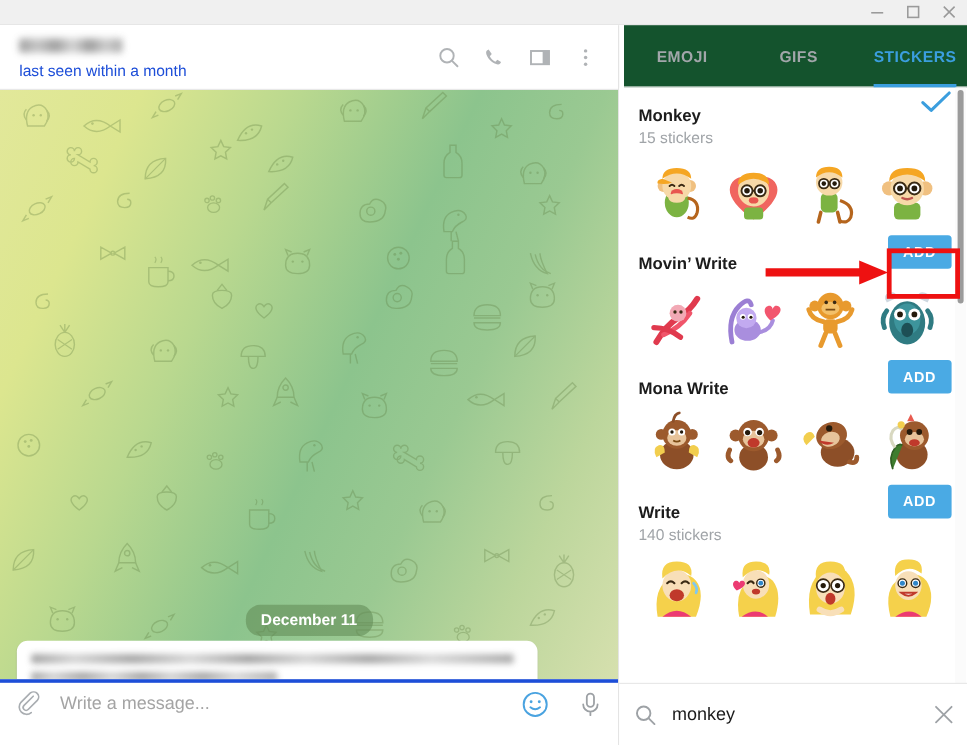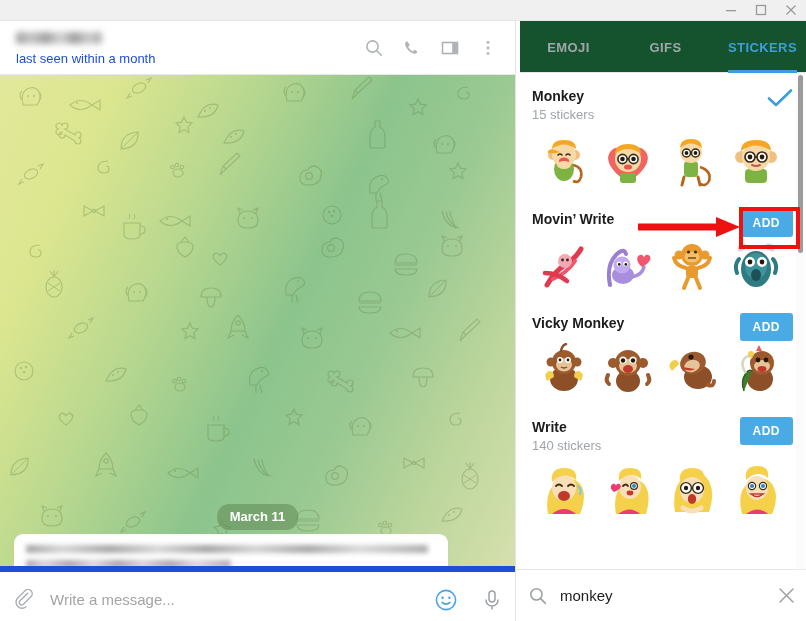--- a/index.html
+++ b/index.html
@@ -114,22 +114,22 @@
     opacity: .78;
   }
   .bubble .l1 { left: 12px; top: 11px; width: 402px; height: 8px; }
   .bubble .l2 { left: 12px; top: 26px; width: 205px; height: 8px; }
 
   
   .composer {
     position: absolute; left: 0; top: 545px;
     width: 515px; height: 48px;
     background: #ffffff;
-    border-top: 6px solid #1d4ed8;
-    display: flex; align-items: flex-start;
+    border-top: 3px solid #1d4ed8;
+    display: flex; align-items: flex-end;
   }
   .clip-btn {
     width: 50px; height: 55px;
     display: flex; align-items: center; justify-content: center;
     color: #a9adb1;
   }
   .msg-input {
     flex: 1; height: 55px;
     border: none; outline: none;
     font-size: 15px; color: #222;
@@ -178,21 +178,21 @@
   }
   .pack { position: relative; padding: 14px 16px 4px 16px; }
   .pack-title {
     font-size: 14px; font-weight: bold; color: #1c1c1c;
     line-height: 18px;
   }
   .pack-count {
     font-size: 13px; color: #a0a4a8; line-height: 19px;
   }
   .pack-action {
-    position: absolute; right: 14px; top: 13px;
+    position: absolute; right: 14px; top: 0;
   }
   .add-btn {
     background: #4aaae4; color: #ffffff;
     font-size: 12px; font-weight: bold; letter-spacing: .5px;
     border: none; border-radius: 3px;
     padding: 7px 13px; cursor: pointer;
     font-family: "Liberation Sans", sans-serif;
   }
   .check-mark { color: #3b9ede; display: block; padding-top: 2px; }
   .stickers-row {
@@ -472,21 +472,21 @@
           <use href="#dd-pineapple" x="460" y="388"></use>
           <use href="#dd-cat" x="40" y="430"></use>
           <use href="#dd-candy" x="122" y="438"></use>
           <use href="#dd-star" x="214" y="446"></use>
           <use href="#dd-burger" x="296" y="434"></use>
           <use href="#dd-paw" x="378" y="444"></use>
           <use href="#dd-melon" x="442" y="432"></use>
         </g>
       </svg>
 
-      <div class="date-pill">March 11</div>
+      <div class="date-pill">December 11</div>
 
       <div class="bubble">
         <div class="line l1"></div>
         <div class="line l2"></div>
 
       </div>
     </div>
 
     <div class="composer">
       <div class="clip-btn">
@@ -646,21 +646,21 @@
               <circle cx="20" cy="23" r="2.4" fill="#241a0c"></circle>
                 <circle cx="32" cy="23" r="2.4" fill="#241a0c"></circle>
               <ellipse cx="26" cy="36" rx="5" ry="6" fill="#1d4f55"></ellipse>
               <path d="M9 20 q-5 6 -2 14 M43 20 q5 6 2 14" stroke="#2f7b82" stroke-width="4" fill="none" stroke-linecap="round"></path>
             </svg>
           </div>
         </div>
       </div>
 
       <div class="pack">
-        <div class="pack-title">Vicky Monkey</div>
+        <div class="pack-title">Mona Write</div>
         <div class="pack-action">
           <button class="add-btn">ADD</button>
         </div>
         <div class="stickers-row">
           <div class="sticker">
             <svg width="50" height="52" viewBox="0 0 50 52">
               <ellipse cx="25" cy="36" rx="14" ry="12" fill="#8d4f28"></ellipse>
               <circle cx="25" cy="19" r="12" fill="#9c5a2d"></circle>
               <circle cx="12" cy="19" r="4.5" fill="#9c5a2d"></circle>
                 <circle cx="38" cy="19" r="4.5" fill="#9c5a2d"></circle>

